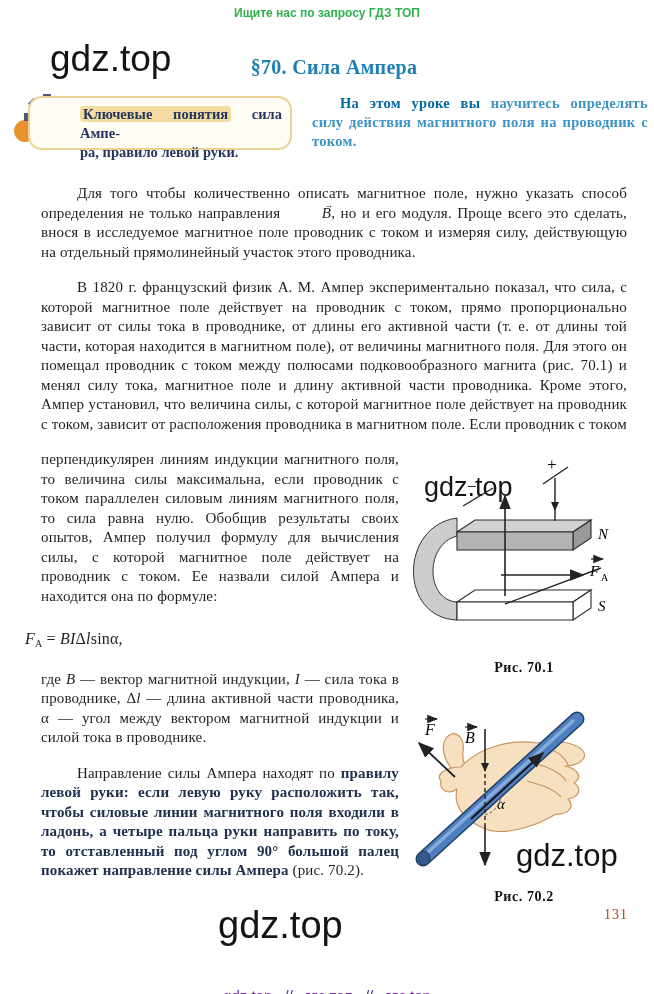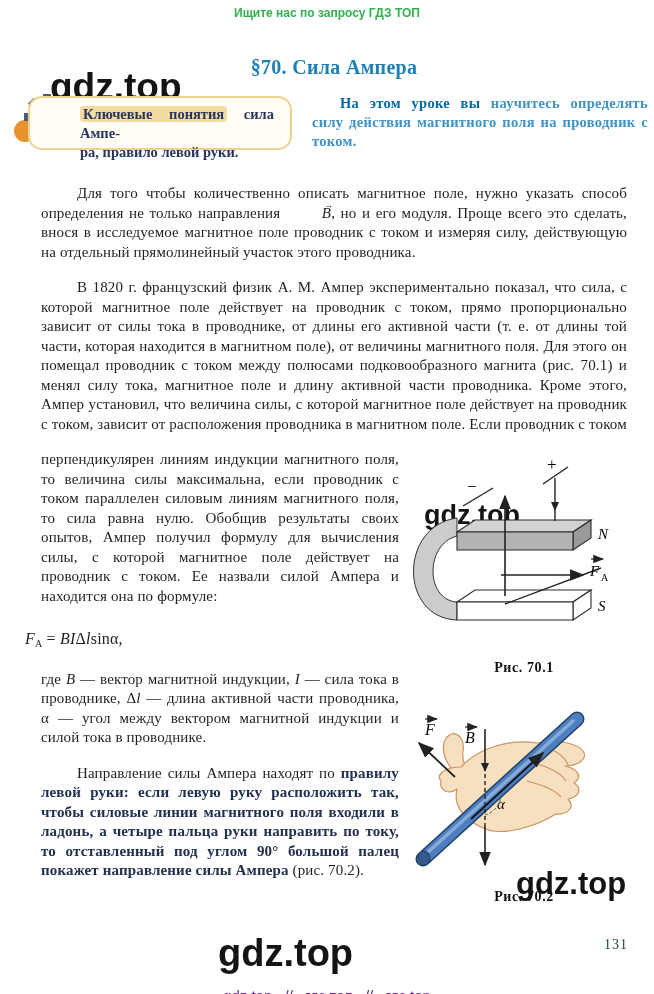--- a/index.html
+++ b/index.html
@@ -1,49 +1,49 @@
 <!DOCTYPE html>
 <html><head>
 <meta charset="utf-8">
 <style>
   html,body{margin:0;padding:0;background:#fff;}
   .page{position:relative;width:654px;height:994px;background:#ffffff;overflow:hidden;
         font-family:"Liberation Serif",serif;color:#1f1f1f;}
   .promo{position:absolute;top:6px;left:0;width:100%;text-align:center;
          font-family:"Liberation Sans",sans-serif;font-size:12px;font-weight:600;color:#2fb24b;}
-  .wm{position:absolute;font-family:"Liberation Sans",sans-serif;color:#141414;font-weight:700;white-space:nowrap;margin-top:28px;}
+  .wm{position:absolute;font-family:"Liberation Sans",sans-serif;color:#141414;font-weight:400;white-space:nowrap;}
   .wm1{left:50px;top:38px;font-size:37px;}
   .wm2{left:424px;top:472px;font-size:27px;}
   .wm3{left:516px;top:838px;font-size:31px;}
   .wm4{left:218px;top:904px;font-size:38px;}
   .title{position:absolute;top:56px;left:25px;width:618px;text-align:center;
          font-size:20px;font-weight:bold;color:#1d7fb4;letter-spacing:.3px;}
   .keybox{position:absolute;left:28px;top:96px;width:264px;height:54px;
           border:2px solid #ecd293;border-radius:14px;background:#fffdf4;box-sizing:border-box;
-          padding:7px 16px 4px 50px;font-size:14.5px;line-height:19px;font-weight:bold;color:#26355e;
+          padding:7px 8px 4px 50px;font-size:14.5px;line-height:19px;font-weight:bold;color:#26355e;
           text-align:justify;}
   .keylabel{background:#f3dca2;border-radius:4px;padding:0 3px;color:#26355e;}
   .gear{position:absolute;left:14px;top:86px;}
   .intro{position:absolute;left:312px;top:94px;width:336px;font-size:14.5px;line-height:19px;
          font-weight:bold;color:#3e93c6;text-align:justify;text-indent:28px;letter-spacing:.3px;}
   .intro .lead{color:#0369a1;}
   .body{position:absolute;left:25px;top:168px;width:618px;font-size:15px;line-height:19.5px;
         text-align:justify;letter-spacing:.15px;}
   .body p{margin:16px;}
   .indent{text-indent:36px;}
   .it{font-style:italic;}
   .vec{position:relative;display:inline-block;font-style:italic;}
   .vec::after{content:"\2192";position:absolute;left:55%;transform:translateX(-50%);
               top:-0.78em;font-size:0.6em;font-style:normal;letter-spacing:0;}
   .figcol{float:right;width:238px;margin:4px 0 0 6px;}
   .figcap{font-size:14px;font-weight:bold;text-align:center;letter-spacing:.6px;margin:2px 0 6px 0;color:#111;}
   .formula{font-size:16px;margin:23px 0 7px 0;letter-spacing:.2px;}
   .formula .sub{font-size:10px;vertical-align:-3px;}
   .boldrun{font-weight:bold;color:#20304f;}
-  .pagenum{position:absolute;left:604px;top:937px;font-size:14px;letter-spacing:1px;color:#14532d;}
+  .pagenum{position:absolute;left:604px;top:907px;font-size:14px;letter-spacing:1px;color:#c2410c;}
   .footer{position:absolute;top:987px;left:0;width:100%;text-align:center;
           font-family:"Liberation Sans",sans-serif;font-size:15px;color:#6f2da8;font-weight:500;}
   .footer .sep{color:#53249b;margin:0 8px;}
   svg text{font-family:"Liberation Serif",serif;}
 </style>
 </head>
 <body>
 
 <div class="page">
 

